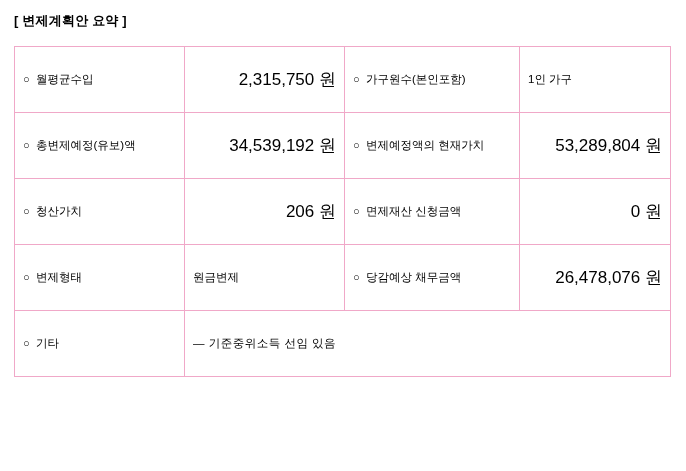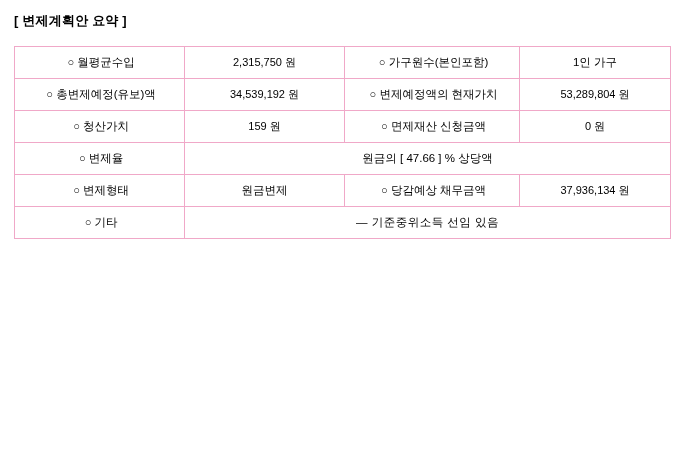--- a/index.html
+++ b/index.html
@@ -34,35 +34,34 @@
     position: absolute;
     left: 14px;
     top: 46px;
     width: 656px;
     border-collapse: collapse;
     table-layout: fixed;
     font-size: 11.5px;
   }
   table.summary td {
     border: 1px solid #f0a8c8;
-    padding: 0 8px;
+    padding: 17px 8px;
     height: 31px;
     vertical-align: middle;
     background: #ffffff;
     white-space: nowrap;
     overflow: hidden;
-    text-align: center;
   }
   td.label {
     background: #fdeef6;
     font-size: 11.5px;
   }
   td.value {
     text-align: right;
-    font-size: 11px;
+    font-size: 17px;
   }
   td.value-left {
     text-align: left;
     font-size: 11.5px;
     margin-top: 48px;
   }
   .bullet {
     display: inline-block;
     width: 13px;
     color: #000000;
@@ -122,43 +121,37 @@
         <td class="label">
           <span class="bullet">○</span><span class="label-text">변제예정액의 현재가치</span>
         </td>
         <td class="value">53,289,804 원</td>
       </tr>
 
       <tr>
         <td class="label">
           <span class="bullet">○</span><span class="label-text">청산가치</span>
         </td>
-        <td class="value">159 원</td>
+        <td class="value">206 원</td>
         <td class="label">
           <span class="bullet">○</span><span class="label-text">면제재산 신청금액</span>
         </td>
         <td class="value">0 원</td>
       </tr>
 
-      <tr>
-        <td class="label">
-          <span class="bullet">○</span><span class="label-text">변제율</span>
-        </td>
-        <td class="value-left" colspan="3">원금의 [ 47.66 ] % 상당액</td>
-      </tr>
 
       <tr>
         <td class="label">
           <span class="bullet">○</span><span class="label-text">변제형태</span>
         </td>
         <td class="value-left">원금변제</td>
         <td class="label">
           <span class="bullet">○</span><span class="label-text">당감예상 채무금액</span>
         </td>
-        <td class="value">37,936,134 원</td>
+        <td class="value">26,478,076 원</td>
       </tr>
 
       <tr>
         <td class="tall">
           <span class="bullet">○</span><span class="label-text">기타</span>
         </td>
         <td class="tall etc-value dash" colspan="3">— 기준중위소득 선임 있음</td>
       </tr>
     </tbody>
   </table>

